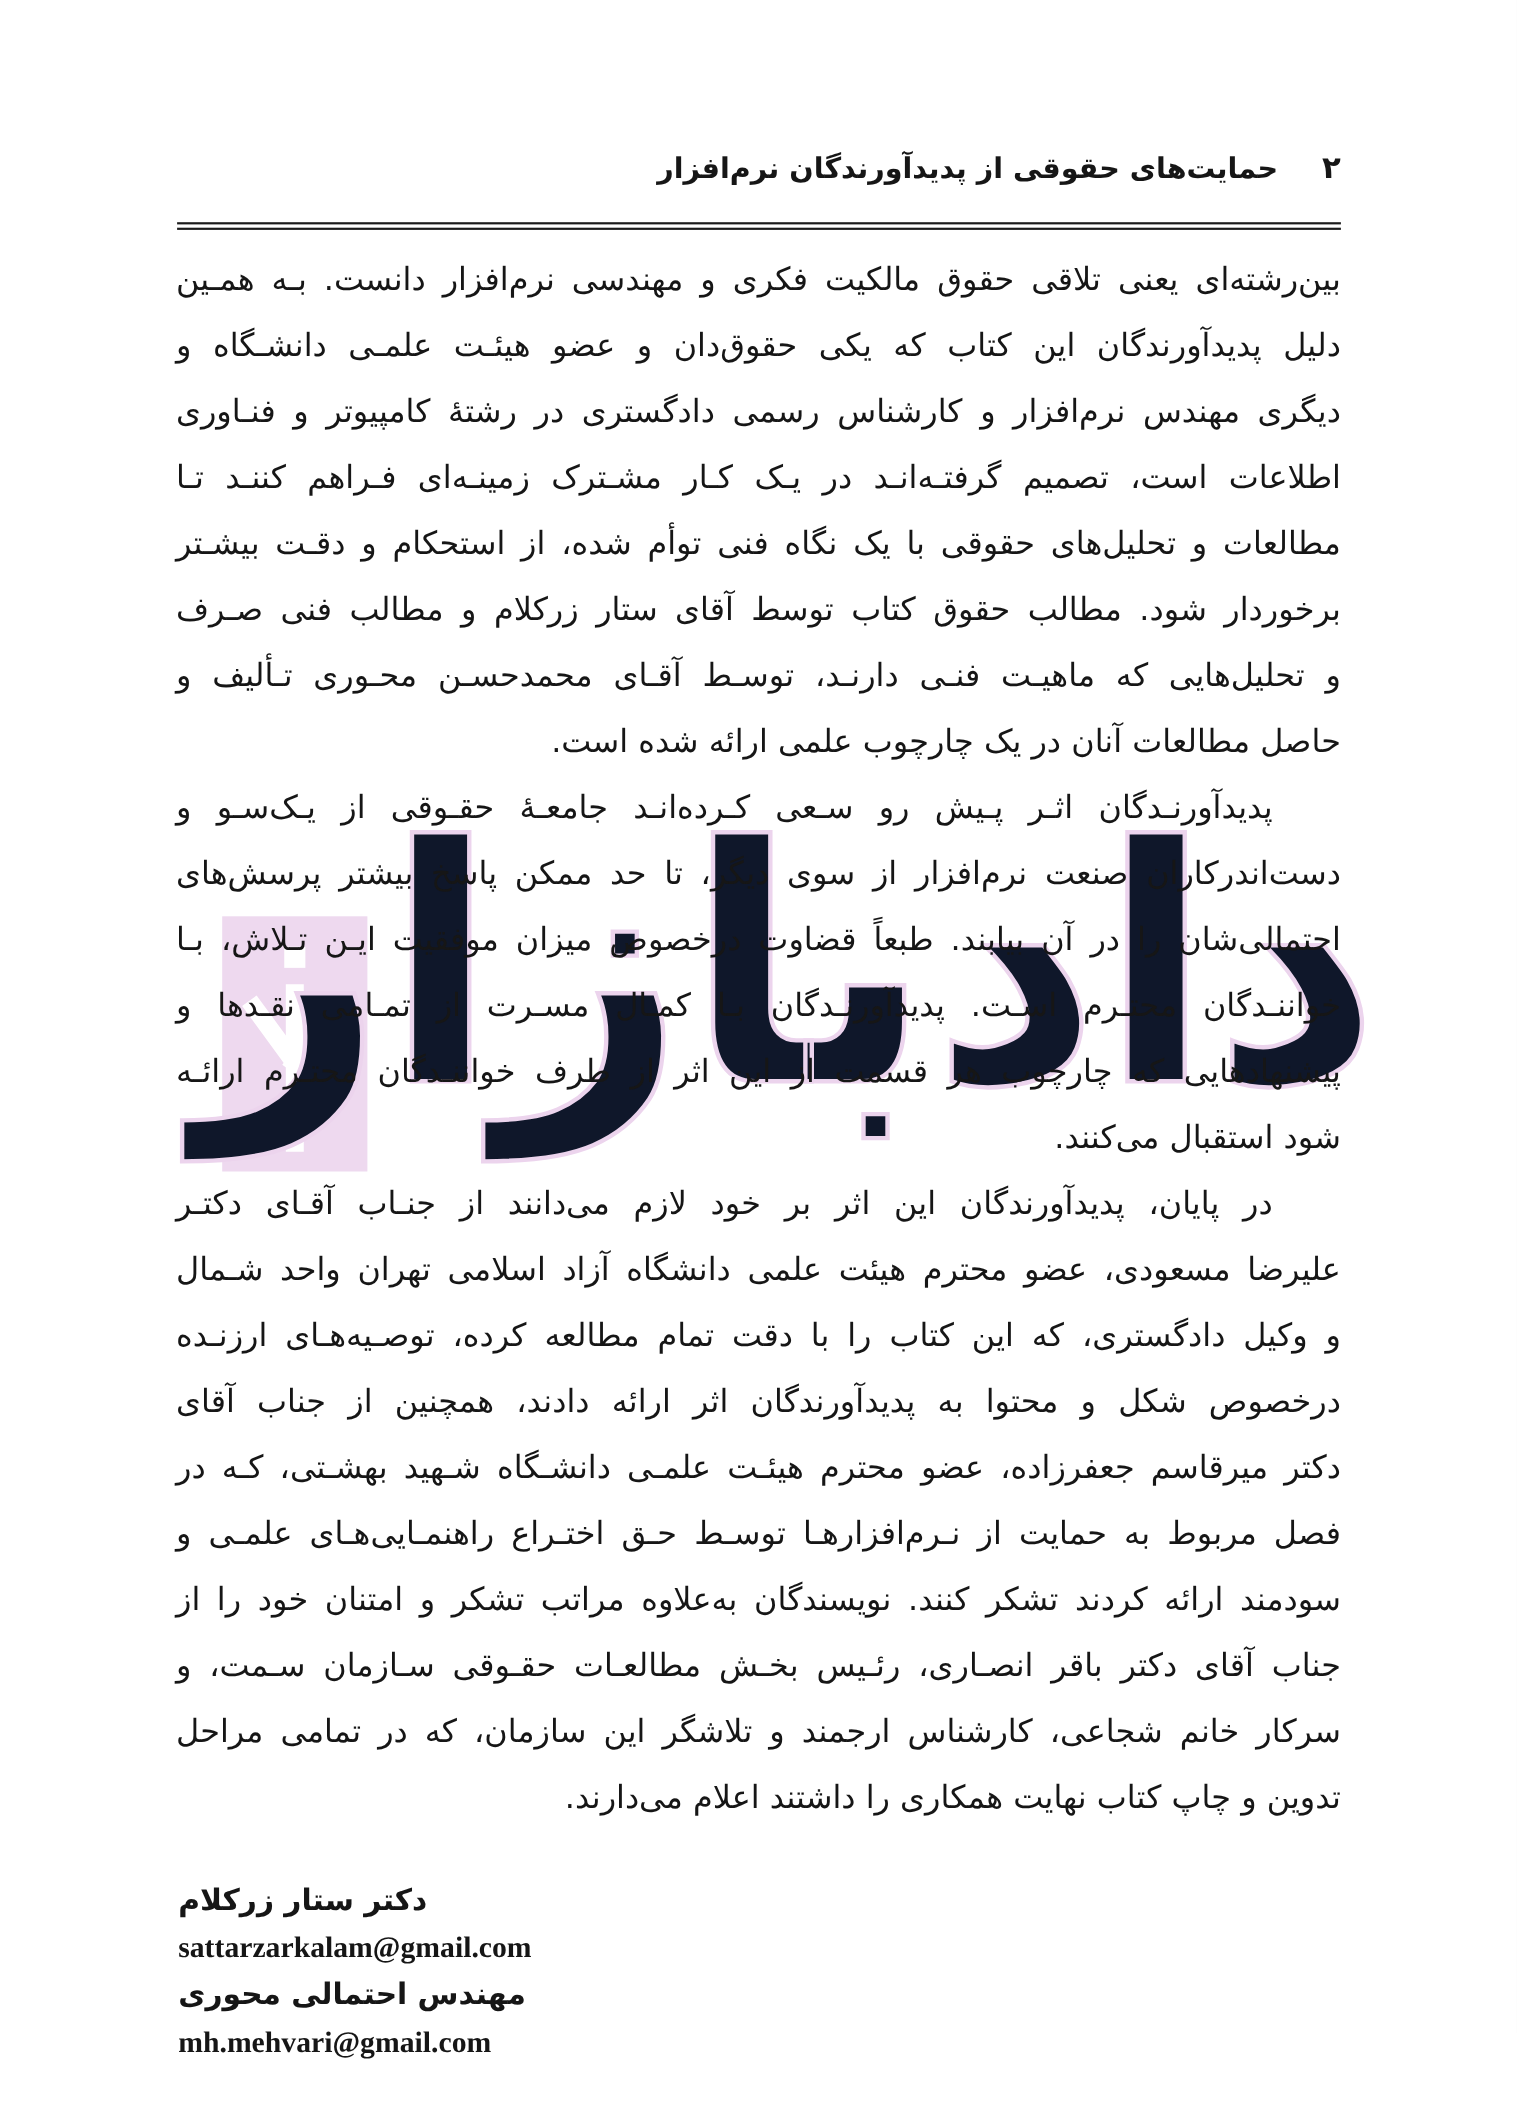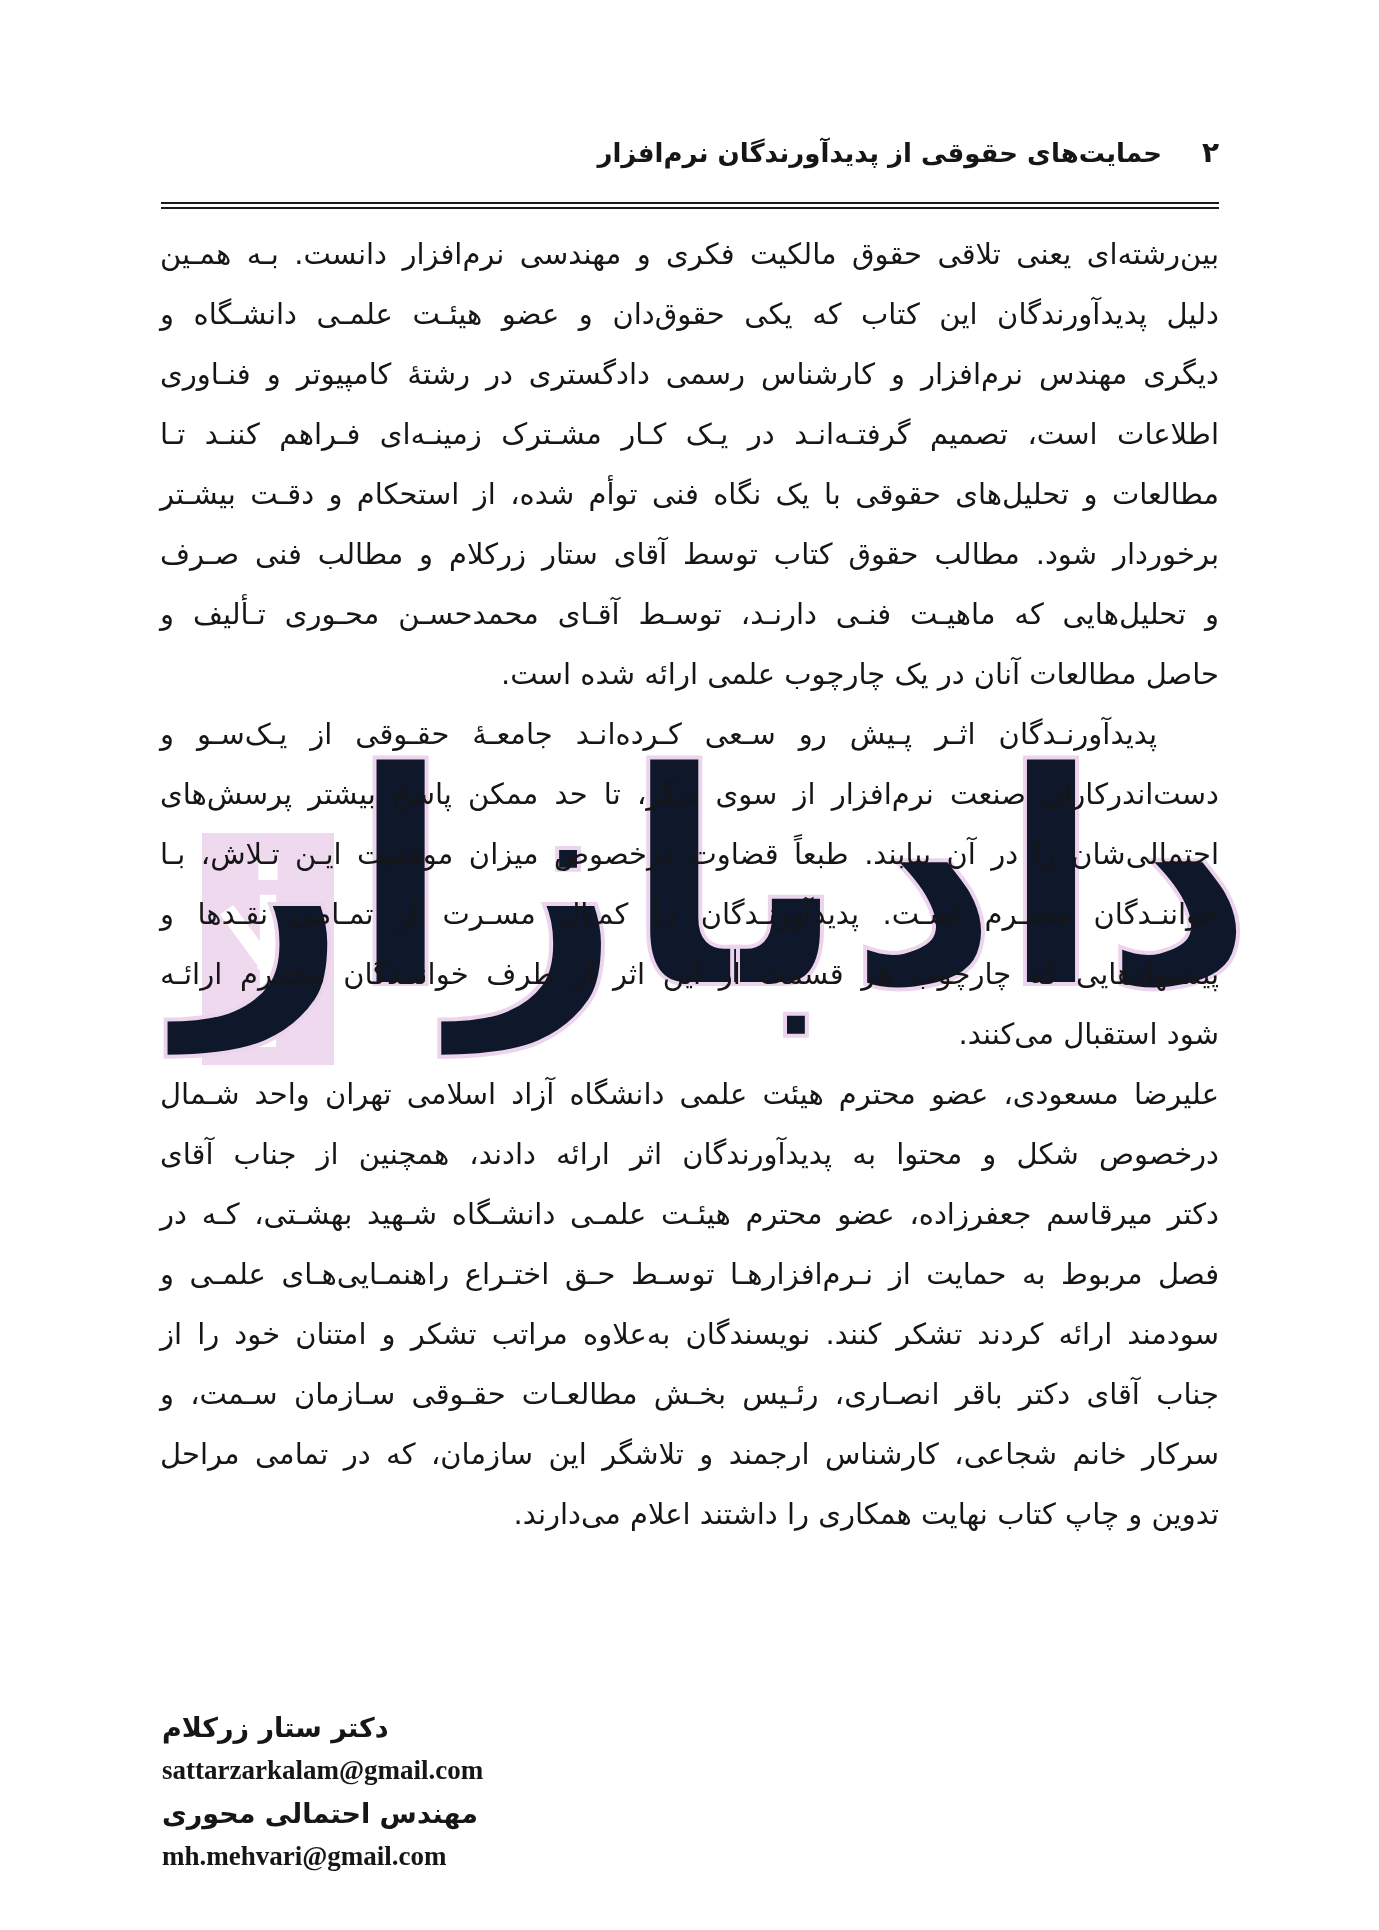--- a/index.html
+++ b/index.html
@@ -98,21 +98,23 @@
       <div class="line">مطالعات و تحلیل‌های حقوقی با یک نگاه فنی توأم شده، از استحکام و دقـت بیشـتر</div>
       <div class="line">برخوردار شود. مطالب حقوق کتاب توسط آقای ستار زرکلام و مطالب فنی صـرف</div>
       <div class="line">و تحلیل‌هایی که ماهیـت فنـی دارنـد، توسـط آقـای محمدحسـن محـوری تـألیف و</div>
       <div class="line last">حاصل مطالعات آنان در یک چارچوب علمی ارائه شده است.</div>
       <div class="line indent">پدیدآورنـدگان اثـر پـیش رو سـعی کـرده‌انـد جامعـهٔ حقـوقی از یـک‌سـو و</div>
       <div class="line">دست‌اندرکاران صنعت نرم‌افزار از سوی دیگر، تا حد ممکن پاسخ بیشتر پرسش‌های</div>
       <div class="line">احتمالی‌شان را در آن بیابند. طبعاً قضاوت درخصوص میزان موفقیت ایـن تـلاش، بـا</div>
       <div class="line">خواننـدگان محتـرم اسـت. پدیدآورنـدگان بـا کمـال مسـرت از تمـامی نقـدها و</div>
       <div class="line">پیشنهادهایی که چارچوب هر قسمت از این اثر از طرف خواننـدگان محتـرم ارائـه</div>
       <div class="line last">شود استقبال می‌کنند.</div>
+      <div class="line indent">در پایان، پدیدآورندگان این اثر بر خود لازم می‌دانند از جنـاب آقـای دکتـر</div>
       <div class="line">علیرضا مسعودی، عضو محترم هیئت علمی دانشگاه آزاد اسلامی تهران واحد شـمال</div>
+      <div class="line">و وکیل دادگستری، که این کتاب را با دقت تمام مطالعه کرده، توصـیه‌هـای ارزنـده</div>
       <div class="line">درخصوص شکل و محتوا به پدیدآورندگان اثر ارائه دادند، همچنین از جناب آقای</div>
       <div class="line">دکتر میرقاسم جعفرزاده، عضو محترم هیئـت علمـی دانشـگاه شـهید بهشـتی، کـه در</div>
       <div class="line">فصل مربوط به حمایت از نـرم‌افزارهـا توسـط حـق اختـراع راهنمـایی‌هـای علمـی و</div>
       <div class="line">سودمند ارائه کردند تشکر کنند. نویسندگان به‌علاوه مراتب تشکر و امتنان خود را از</div>
       <div class="line">جناب آقای دکتر باقر انصـاری، رئـیس بخـش مطالعـات حقـوقی سـازمان سـمت، و</div>
       <div class="line">سرکار خانم شجاعی، کارشناس ارجمند و تلاشگر این سازمان، که در تمامی مراحل</div>
       <div class="line last">تدوین و چاپ کتاب نهایت همکاری را داشتند اعلام می‌دارند.</div>
     </main>
 
   <section class="signatures" id="signatures">

